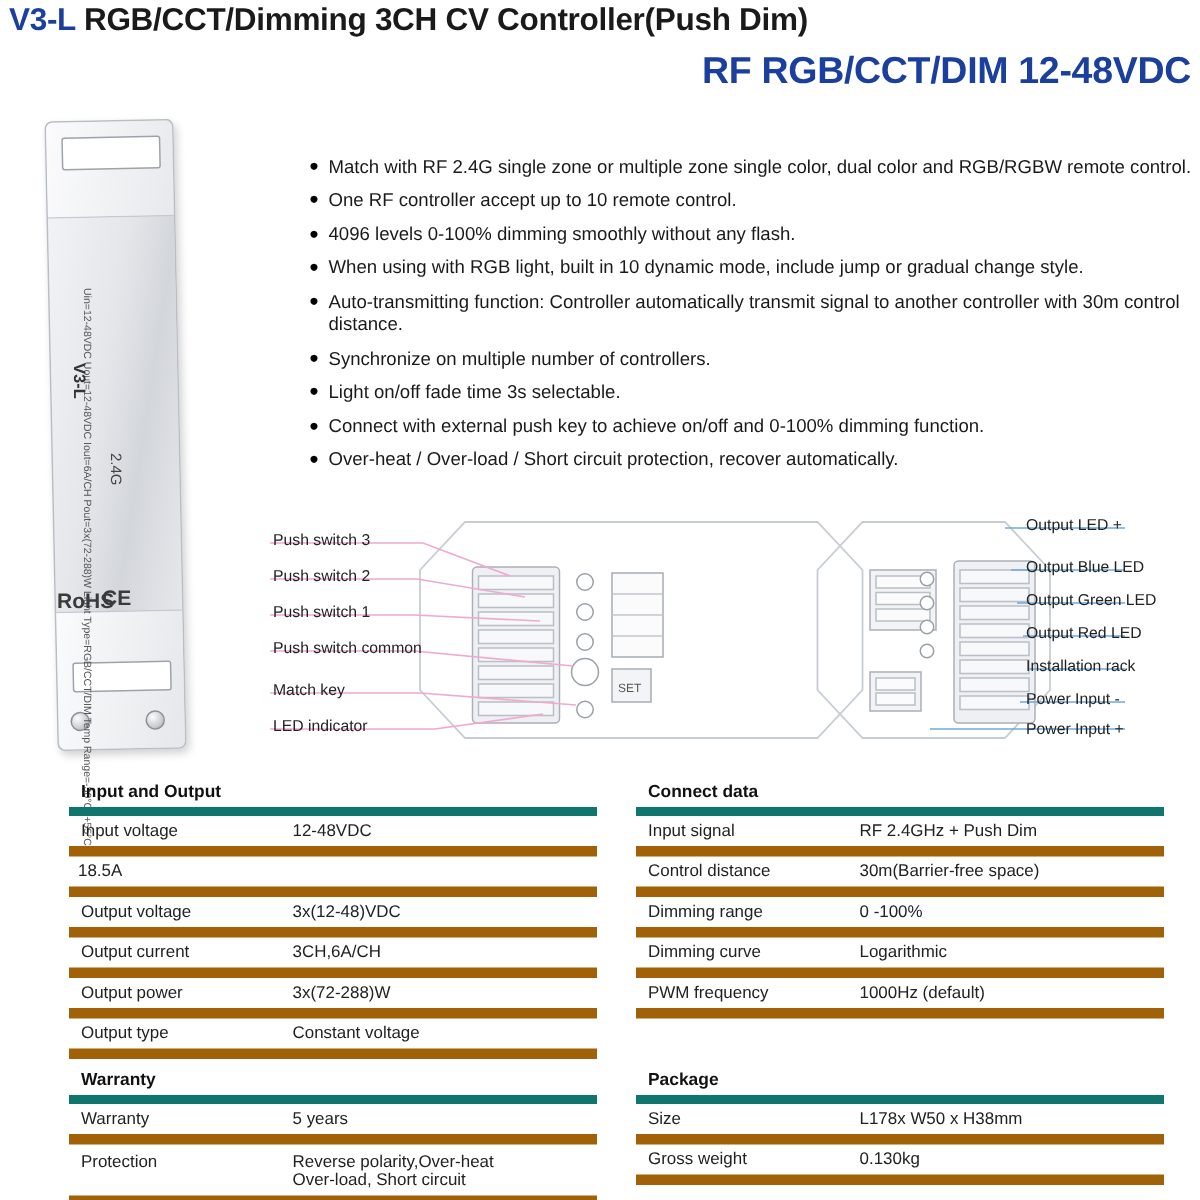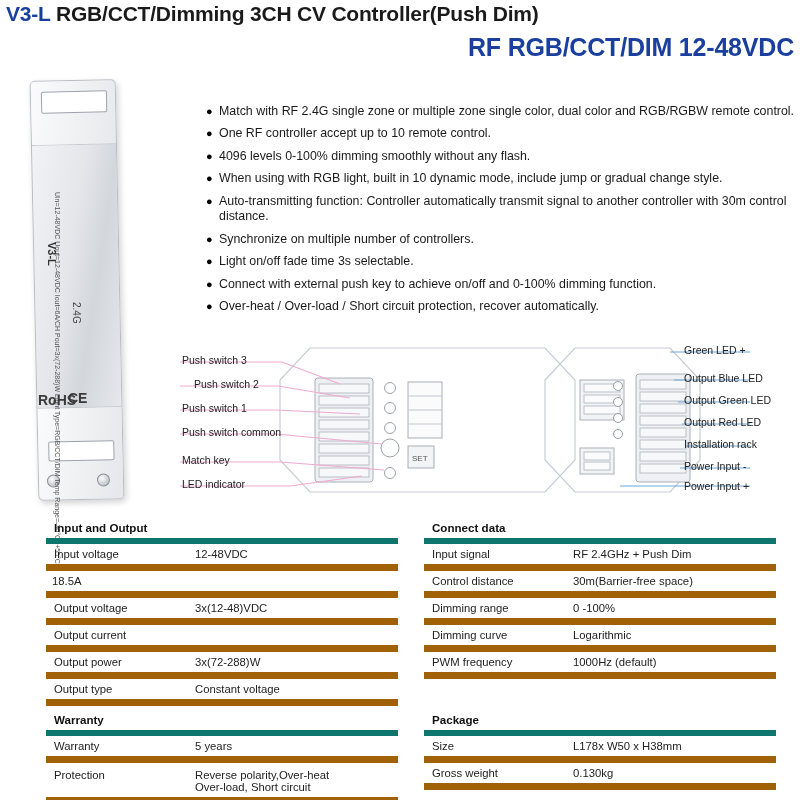--- a/index.html
+++ b/index.html
@@ -338,27 +338,27 @@
       <path d="M524,40 L600,40"></path>
       <path d="M528,62 L600,62"></path>
       <path d="M532,84 L600,84"></path>
       <path d="M536,106 L600,106"></path>
       <path d="M530,128 L600,128"></path>
       <path d="M470,146 L600,146"></path>
     </g>
   </svg>
 
   <div class="callout" style="left:32px;  top:14px;">Push switch 3</div>
-  <div class="callout" style="left:32px;  top:38px;margin-left:12px;">Push switch 2</div>
+  <div class="callout" style="left:32px;  top:38px;">Push switch 2</div>
   <div class="callout" style="left:32px;  top:62px;">Push switch 1</div>
   <div class="callout" style="left:32px;  top:86px;">Push switch common</div>
   <div class="callout" style="left:32px;  top:114px;">Match key</div>
   <div class="callout" style="left:32px;  top:138px;">LED indicator</div>
 
-  <div class="callout" style="left:534px; top:4px;">Green LED +</div>
+  <div class="callout" style="left:534px; top:4px;">Output LED +</div>
   <div class="callout" style="left:534px; top:32px;">Output Blue LED</div>
   <div class="callout" style="left:534px; top:54px;">Output Green LED</div>
   <div class="callout" style="left:534px; top:76px;">Output Red LED</div>
   <div class="callout" style="left:534px; top:98px;">Installation rack</div>
   <div class="callout" style="left:534px; top:120px;">Power Input -</div>
   <div class="callout" style="left:534px; top:140px;">Power Input +</div>
 </div>
 
 <div class="tables">
 
@@ -370,20 +370,21 @@
     </div>
     <div class="row">
       <div class="v">18.5A</div>
     </div>
     <div class="row">
       <div class="k">Output voltage</div>
       <div class="v">3x(12-48)VDC</div>
     </div>
     <div class="row">
       <div class="k">Output current</div>
+      <div class="v">3CH,6A/CH</div>
     </div>
     <div class="row">
       <div class="k">Output power</div>
       <div class="v">3x(72-288)W</div>
     </div>
     <div class="row">
       <div class="k">Output type</div>
       <div class="v">Constant voltage</div>
     </div>
   </div>

